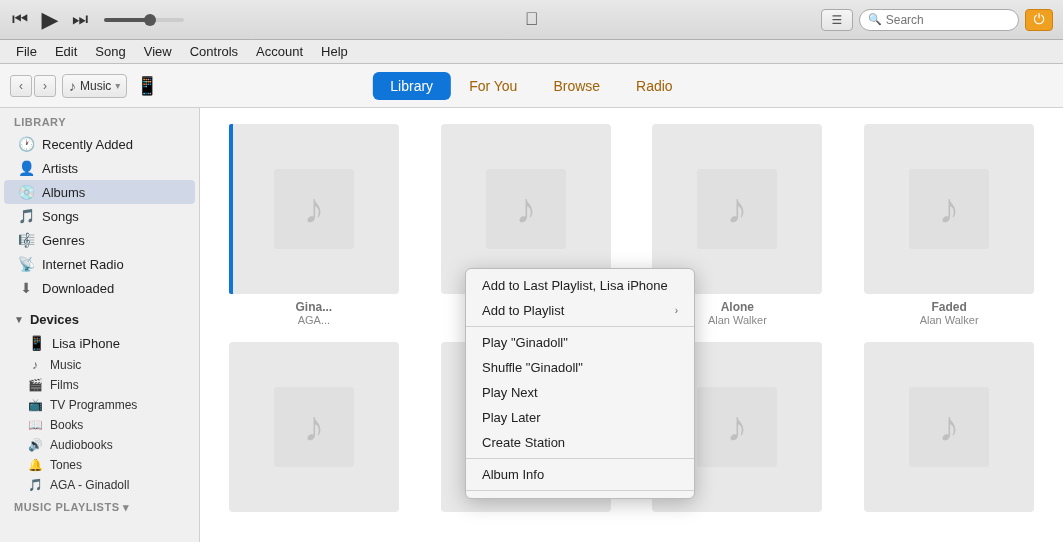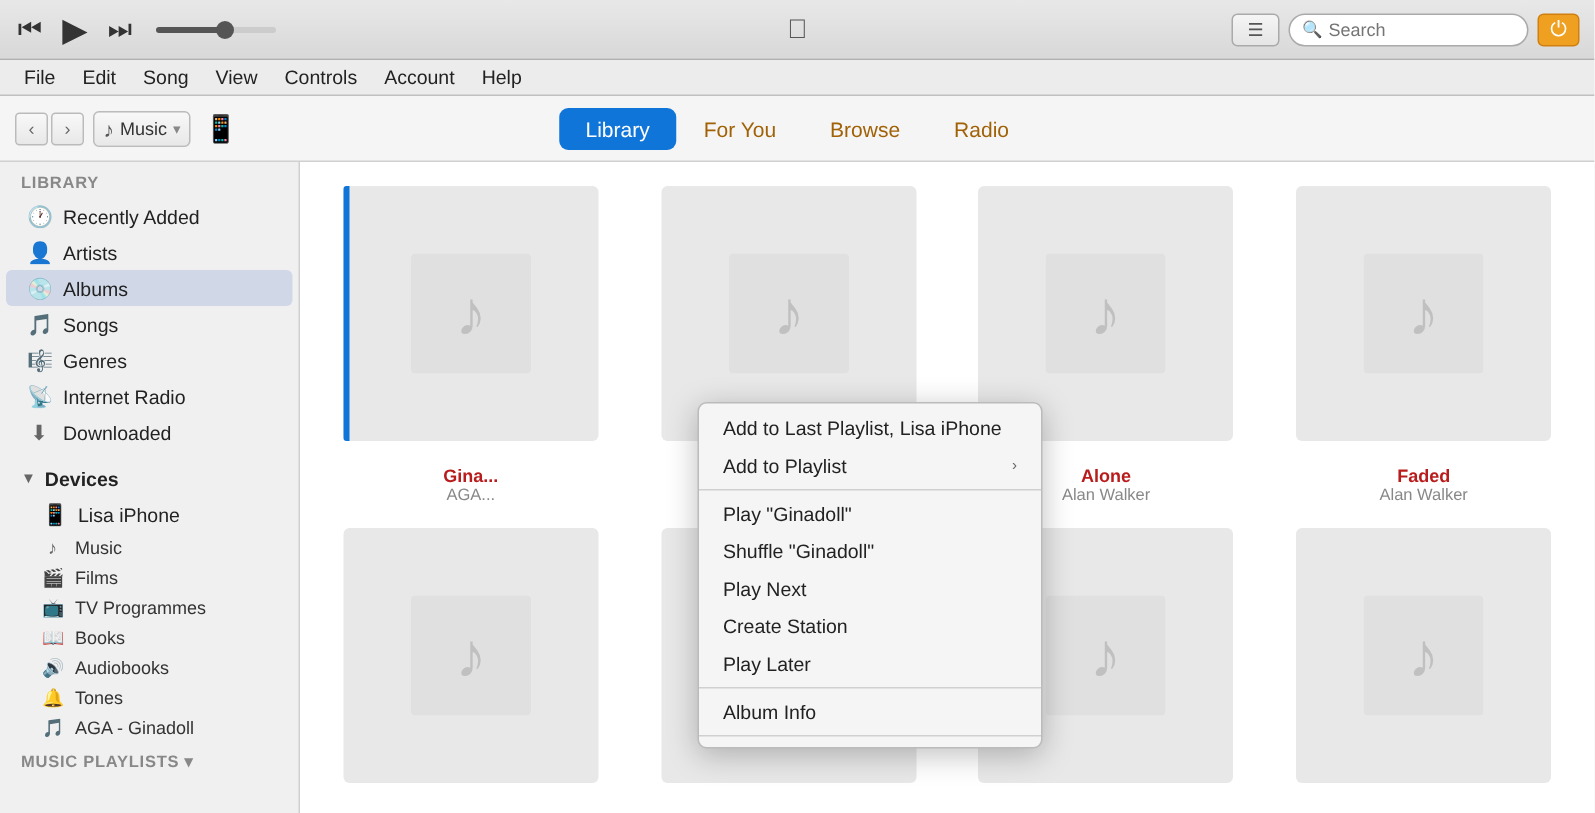--- a/index.html
+++ b/index.html
@@ -337,22 +337,22 @@
       height: 100%;
       display: flex;
       align-items: center;
       justify-content: center;
       border-radius: 4px;
       overflow: hidden;
     }
     .album-title {
       font-size: 12px;
       font-weight: 600;
-      margin-top: 16px;
-      color: #b91c1c;
+      margin-top: 6px;
+      color: #737373;
       text-align: center;
     }
     .album-artist {
       font-size: 11px;
       color: #888;
       text-align: left;
     }
 
     
     .context-menu {
@@ -619,21 +619,21 @@
     <div class="context-menu">
       <div class="ctx-item">Add to Last Playlist, Lisa iPhone</div>
       <div class="ctx-item">
         <span>Add to Playlist</span>
         <span class="ctx-arrow">›</span>
       </div>
       <div class="ctx-separator"></div>
       <div class="ctx-item">Play "Ginadoll"</div>
       <div class="ctx-item">Shuffle "Ginadoll"</div>
       <div class="ctx-item">Play Next</div>
+      <div class="ctx-item">Play Later</div>
       <div class="ctx-item">Create Station</div>
-      <div class="ctx-item">Play Later</div>
       <div class="ctx-separator"></div>
       <div class="ctx-item">Album Info</div>
       <div class="ctx-separator"></div>
 
     </div>
   </div>
 </div>
 
 </body></html>

